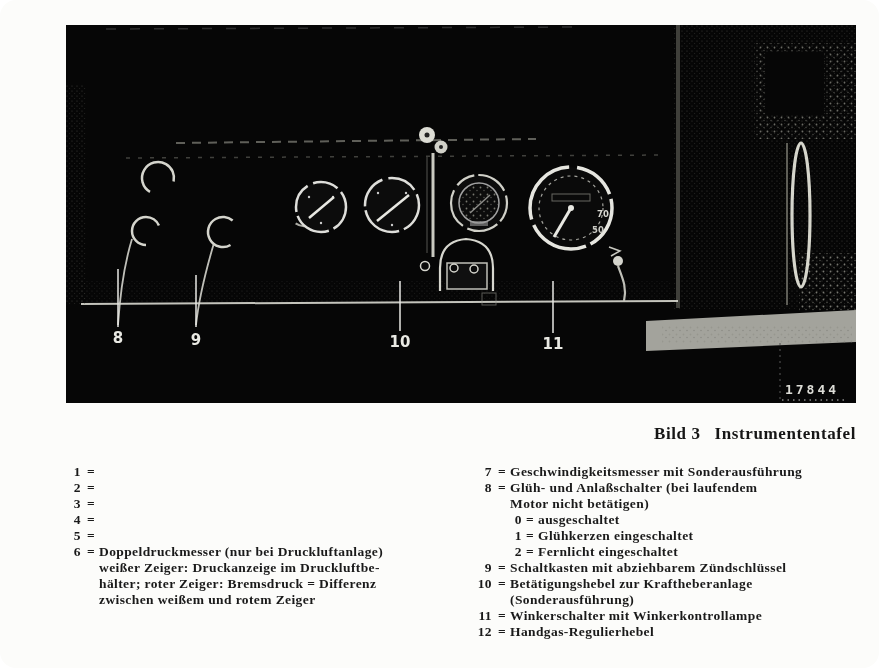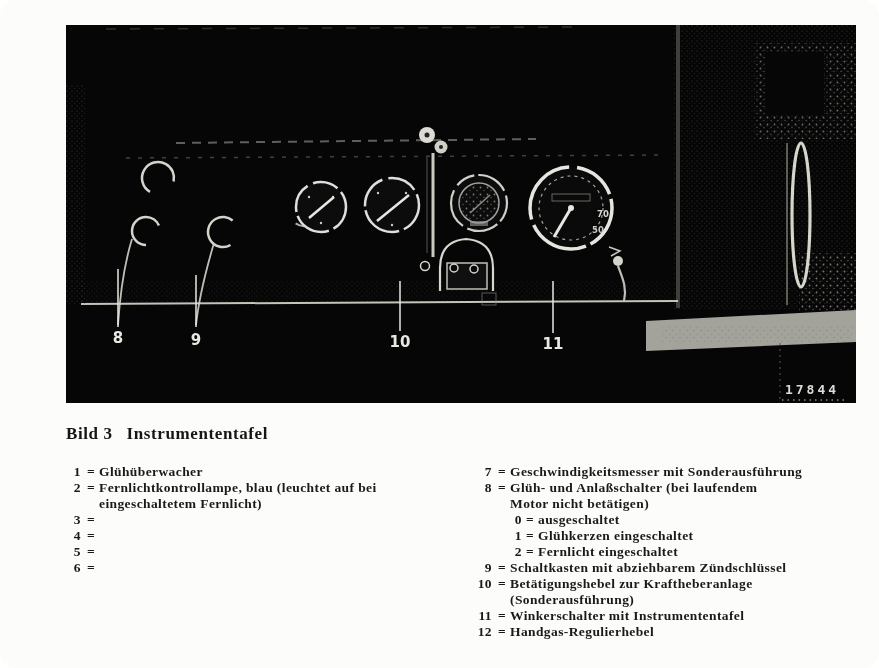--- a/index.html
+++ b/index.html
@@ -10,21 +10,21 @@
     color:#1b1b1b;
     border-radius:16px;
   }
   .photo{
     position:absolute; left:66px; top:25px; width:790px; height:378px;
     background:#060606;
   }
   .photo svg{display:block;}
   .caption{
     position:absolute; left:66px; top:424px; width:790px;
-    text-align:left; font-weight:bold; font-size:17px;
+    text-align:right; font-weight:bold; font-size:17px;
     letter-spacing:0.6px; color:#161616;
   }
   .caption .cap-prefix{margin-right:14px;}
   .legend{
     position:absolute; top:464px; left:0; width:879px;
     display:flex; align-items:flex-start;
     font-size:13.5px; font-weight:bold; line-height:16px;
     letter-spacing:0.4px; color:#1a1a1a;
   }
   .legend-col{flex:0 0 auto;}
@@ -164,48 +164,49 @@
 
   <div class="caption">
     <span class="cap-prefix">Bild 3</span><span>Instrumententafel</span>
   </div>
 
   <div class="legend">
     <div class="legend-col left" id="legend-left">
     <div class="legend-item">
       <span class="li-num">1</span>
       <span class="li-eq">=</span>
-      <span class="li-text">Glühüberwacher</span>
     </div>
 
     <div class="legend-item">
       <span class="li-num">2</span>
       <span class="li-eq">=</span>
-      <span class="li-text">Fernlichtkontrollampe, blau (leuchtet auf bei
-eingeschaltetem Fernlicht)</span>
     </div>
 
     <div class="legend-item">
       <span class="li-num">3</span>
       <span class="li-eq">=</span>
     </div>
 
     <div class="legend-item">
       <span class="li-num">4</span>
       <span class="li-eq">=</span>
     </div>
 
     <div class="legend-item">
       <span class="li-num">5</span>
       <span class="li-eq">=</span>
     </div>
 
     <div class="legend-item">
       <span class="li-num">6</span>
       <span class="li-eq">=</span>
+      <span class="li-text">Doppeldruckmesser (nur bei Druckluftanlage)
+weißer Zeiger: Druckanzeige im Druckluftbe-
+hälter; roter Zeiger: Bremsdruck = Differenz
+zwischen weißem und rotem Zeiger</span>
     </div>
   </div>
     <div class="legend-col right" id="legend-right">
     <div class="legend-item">
       <span class="li-num">7</span>
       <span class="li-eq">=</span>
       <span class="li-text">Geschwindigkeitsmesser mit Sonderausführung</span>
     </div>
 
     <div class="legend-item">
@@ -242,21 +243,21 @@
     <div class="legend-item">
       <span class="li-num">10</span>
       <span class="li-eq">=</span>
       <span class="li-text">Betätigungshebel zur Kraftheberanlage
 (Sonderausführung)</span>
     </div>
 
     <div class="legend-item">
       <span class="li-num">11</span>
       <span class="li-eq">=</span>
-      <span class="li-text">Winkerschalter mit Instrumententafel</span>
+      <span class="li-text">Winkerschalter mit Winkerkontrollampe</span>
     </div>
 
     <div class="legend-item">
       <span class="li-num">12</span>
       <span class="li-eq">=</span>
       <span class="li-text">Handgas-Regulierhebel</span>
     </div>
   </div>
   </div>
 

